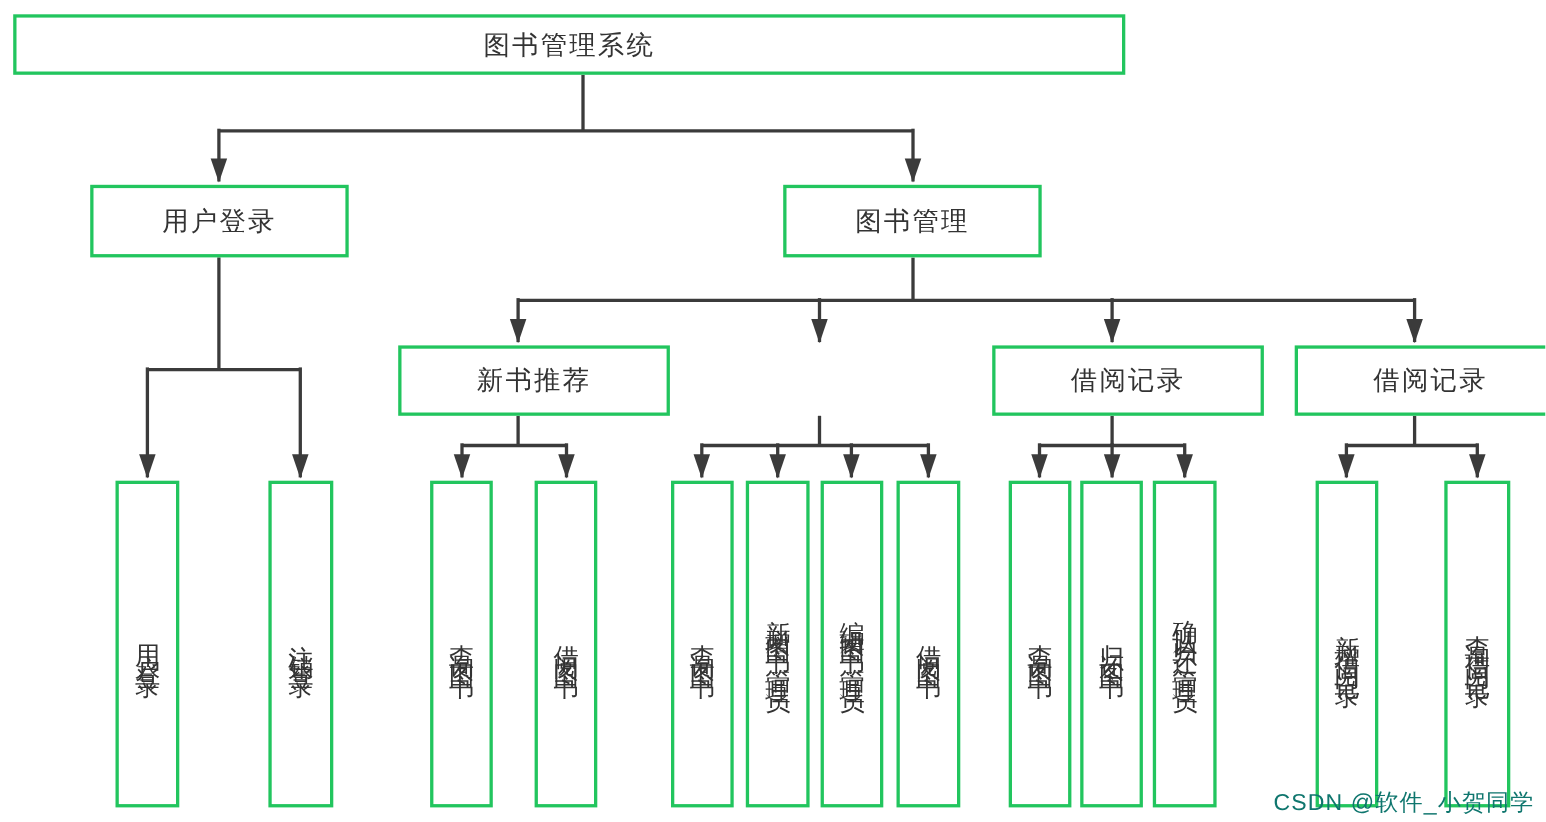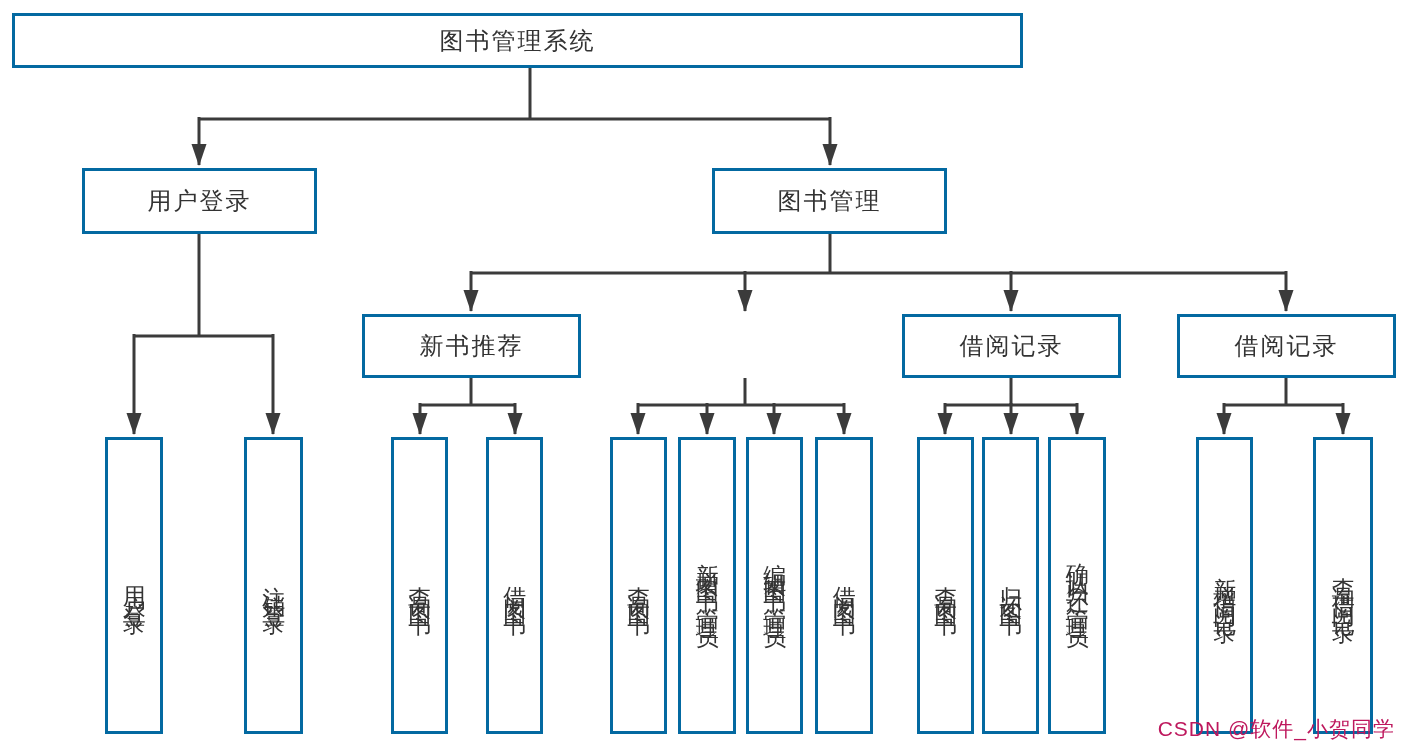--- a/index.html
+++ b/index.html
@@ -22,54 +22,54 @@
     width: 1405px;
     height: 747px;
   }
   #connector-svg line {
     stroke: #3b3b3b;
     stroke-width: 3;
   }
   .node {
     position: absolute;
     box-sizing: border-box;
-    border: 3px solid #0369a1;
+    border: 3px solid #22c55e;
     background: #ffffff;
     display: flex;
     align-items: center;
     justify-content: center;
     color: #333333;
     text-align: center;
   }
   .hnode {
     font-size: 24px;
     letter-spacing: 2px;
   }
   .root {
     left: 12px; top: 13px; width: 1011px; height: 55px;
   }
   .lvl2 { top: 168px; width: 235px; height: 66px; }
-  .lvl3 { top: 314px; width: 219px; height: 64px; }
+  .lvl3 { top: 314px; width: 247px; height: 64px; }
   .leaf {
     top: 437px; height: 297px; width: 58px;
     font-size: 23px;
   }
   .leaf span {
     writing-mode: vertical-rl;
     text-orientation: mixed;
     letter-spacing: 9px;
     line-height: 1.1;
     white-space: nowrap;
   }
   #watermark {
     position: absolute;
     right: 10px;
     bottom: 4px;
     font-size: 21px;
-    color: #be185d;
+    color: #0f766e;
     letter-spacing: 1px;
     z-index: 10;
     white-space: nowrap;
   }
 </style>
 </head>
 <body>
 
 <div id="canvas">
 

